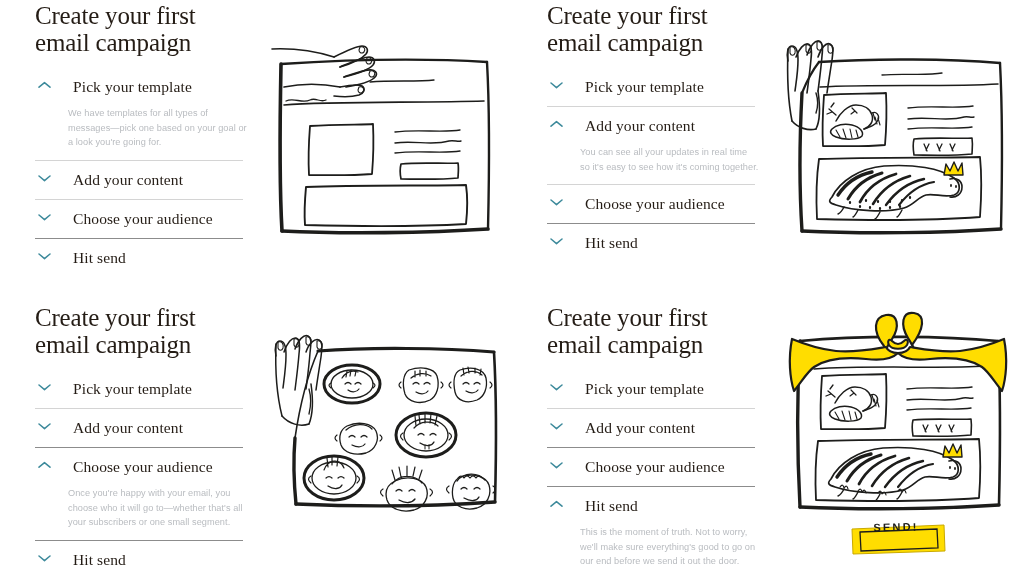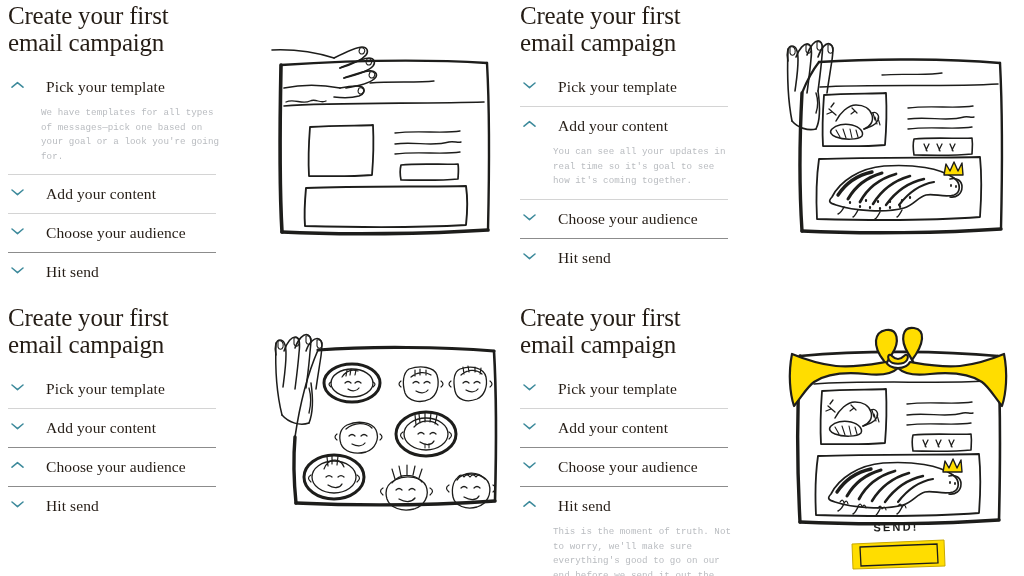--- a/index.html
+++ b/index.html
@@ -18,20 +18,21 @@
   }
   .panel {
     position: relative;
     display: grid;
     grid-template-columns: 258px 254px;
     overflow: hidden;
   }
   .accordion {
     padding: 0 0 0 8px;
     position: relative;
+    margin-left: 27px;
   }
   .panel-title {
     font-family: "Liberation Serif", serif;
     font-size: 25px;
     line-height: 27px;
     color: #241c15;
     letter-spacing: -0.2px;
     margin-top: 2px;
     margin-bottom: 12px;
     white-space: pre-line;
@@ -58,21 +59,21 @@
   }
   .chev svg { display: block; }
   .acc-label {
     font-family: "Liberation Serif", serif;
     font-size: 15.5px;
     line-height: 18px;
     color: #241c15;
     letter-spacing: 0.1px;
   }
   .acc-body {
-    font-family: Liberation Mono, monospace;
+    font-family: Liberation Sans, sans-serif;
     font-size: 9.2px;
     line-height: 14.5px;
     color: #b9bcc0;
     padding: 0 0 10px 33px;
     width: 212px;
     letter-spacing: 0.05px;
   }
   .divider {
     height: 1px;
     width: 208px;
@@ -214,21 +215,21 @@
 
         <div class="acc-item">
           <div class="acc-head">
             <span class="chev">
               <svg width="13" height="8" viewBox="0 0 13 8">
                   <path d="M1 6.2 L6.5 1.6 L12 6.2" fill="none" stroke="#3d8a9b" stroke-width="1.5" stroke-linecap="round" stroke-linejoin="round"></path>
                 </svg>
             </span>
             <span class="acc-label">Add your content</span>
           </div>
-          <div class="acc-body">You can see all your updates in real time so it's goal to see how it's coming together.</div>
+          <div class="acc-body">You can see all your updates in real time so it's easy to see how it's coming together.</div>
           <div class="divider"></div>
         </div>
 
         <div class="acc-item">
           <div class="acc-head">
             <span class="chev">
               <svg width="13" height="8" viewBox="0 0 13 8">
                   <path d="M1 2 L6.5 6.6 L12 2" fill="none" stroke="#3d8a9b" stroke-width="1.5" stroke-linecap="round" stroke-linejoin="round"></path>
                 </svg>
             </span>
@@ -350,20 +351,21 @@
 
         <div class="acc-item">
           <div class="acc-head">
             <span class="chev">
               <svg width="13" height="8" viewBox="0 0 13 8">
                   <path d="M1 6.2 L6.5 1.6 L12 6.2" fill="none" stroke="#3d8a9b" stroke-width="1.5" stroke-linecap="round" stroke-linejoin="round"></path>
                 </svg>
             </span>
             <span class="acc-label">Choose your audience</span>
           </div>
+          <div class="acc-body">Once you're happy with your email, you choose who it will go to—whether that's all your subscribers or one small segment.</div>
           <div class="divider strong"></div>
         </div>
 
         <div class="acc-item">
           <div class="acc-head">
             <span class="chev">
               <svg width="13" height="8" viewBox="0 0 13 8">
                   <path d="M1 2 L6.5 6.6 L12 2" fill="none" stroke="#3d8a9b" stroke-width="1.5" stroke-linecap="round" stroke-linejoin="round"></path>
                 </svg>
             </span>

